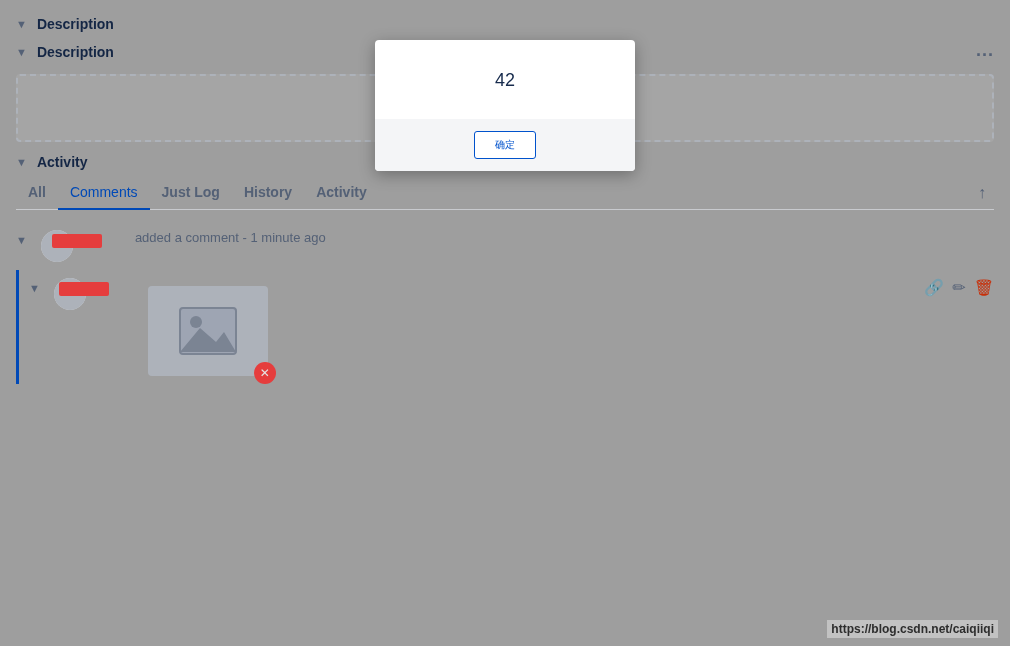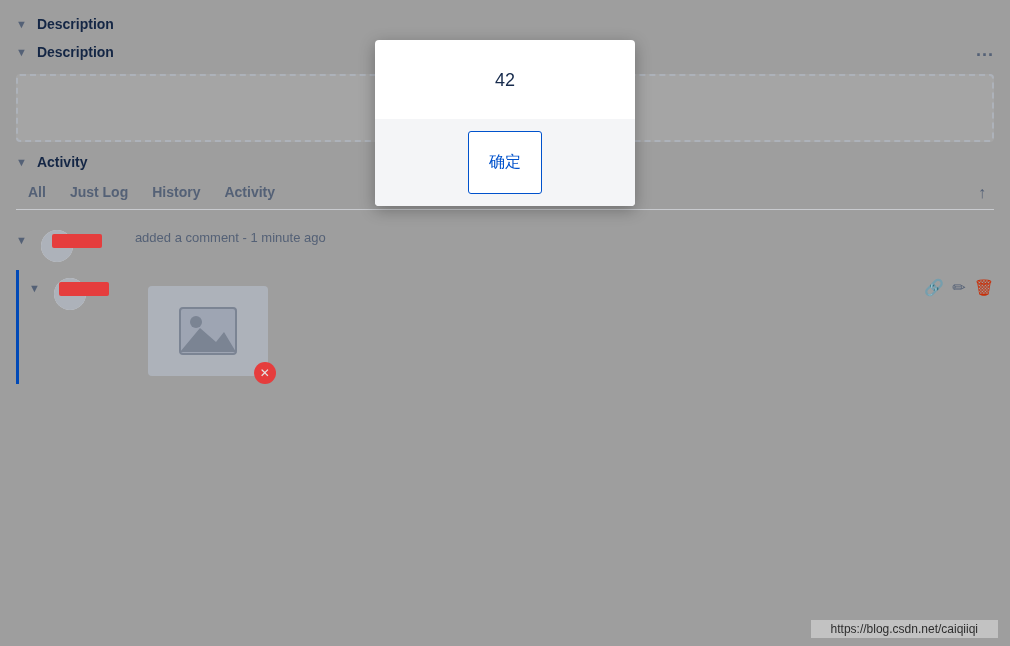--- a/index.html
+++ b/index.html
@@ -219,21 +219,22 @@
       margin-right: 4px;
     }
 
     .watermark {
       position: absolute;
       bottom: 8px;
       right: 12px;
       font-size: 12px;
       color: #333;
       background: rgba(255,255,255,0.5);
-      padding: 2px 20px;
+      padding: 2px 4px;
+      font-weight: bold;
     }
 
     
     .modal-overlay {
       position: absolute;
       top: 0;
       left: 0;
       width: 100%;
       height: 100%;
       background: rgba(0,0,0,0.1);
@@ -269,22 +270,22 @@
       background: #f4f5f7;
       padding: 12px 20px;
       display: flex;
       justify-content: center;
     }
 
     .modal-btn {
       background: white;
       border: 1px solid #0052cc;
       color: #0052cc;
-      padding: 20px 20px;
-      font-size: 16px;
+      padding: 6px 20px;
+      font-size: 10px;
       border-radius: 3px;
       cursor: pointer;
     }
   </style>
 </head>
 <body>
 
 <div class="main-content">
 
   <div class="section">
@@ -309,20 +310,21 @@
   </div>
 
   <div class="activity-section">
     <div class="section-header">
       <span class="chevron-indicator">▼</span>
       <span>Activity</span>
     </div>
 
     <div class="activity-tabs">
       <span class="tab">All</span>
+      <span class="tab active">Comments</span>
       <span class="tab">Just Log</span>
       <span class="tab">History</span>
       <span class="tab">Activity</span>
       <button class="sort-btn">↑</button>
     </div>
 
     <div class="comment-item">
       <span class="chevron-indicator" style="margin-top:4px;">▼</span>
       <div class="avatar">
         <div class="avatar-placeholder"></div>

